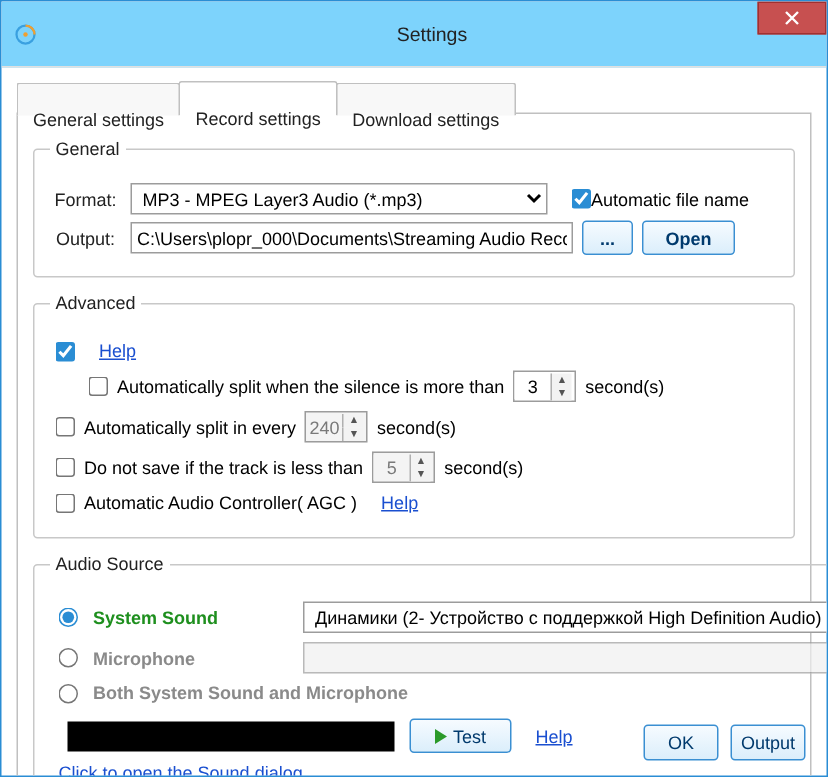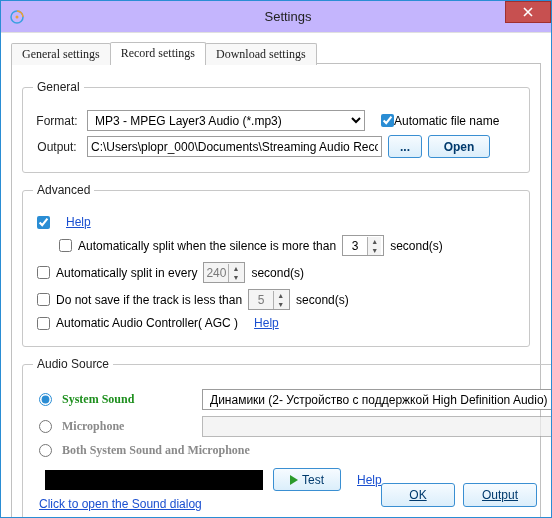--- a/index.html
+++ b/index.html
@@ -1,28 +1,28 @@
 <!DOCTYPE html>
 <html><head>
 <meta charset="utf-8">
 <style>
   * { box-sizing: border-box; font-family: "Segoe UI", Tahoma, sans-serif; font-size: 12px; }
   html,body { margin:0; padding:0; }
   body { width:552px; height:518px; background:#fff; border:1px solid #2a8dd4; position:relative; }
   
-  .titlebar { height:32px; background:#c4b5fd; border-bottom:1px solid #e0e0e0; display:flex; align-items:center; position:relative; }
+  .titlebar { height:44px; background:#7dd3fc; border-bottom:1px solid #e0e0e0; display:flex; align-items:center; position:relative; }
   .titlebar .icon { width:16px; height:16px; margin-left:8px; position:relative; }
   .titlebar .icon svg { width:16px; height:16px; }
   .titlebar .title { flex:1; text-align:center; font-size:13px; color:#222; }
   .close-btn { width:46px; height:22px; background:#c75050; color:#fff; display:flex; align-items:center; justify-content:center; font-size:14px; font-weight:bold; position:absolute; right:0; top:0; border:1px solid #a03030; cursor:pointer;}
   
   .content { padding:8px 10px 52px 10px; }
   
   .tabs { display:flex; border-bottom:1px solid #c0c0c0; position:relative; height:23px; }
-  .tab { padding:3px 10px 4px 10px; border:1px solid #c0c0c0; border-bottom:none; background:#f8f8f8; margin-right:-1px; position:relative; top:0; color:#222; border-radius:2px 2px 0 0; cursor:pointer;font-family:Liberation Serif, serif;}
+  .tab { padding:17px 10px 4px 10px; border:1px solid #c0c0c0; border-bottom:none; background:#f8f8f8; margin-right:-1px; position:relative; top:0; color:#222; border-radius:2px 2px 0 0; cursor:pointer;}
   .tab.active { background:#fff; top:1px; z-index:2; }
   .tab.inactive { top:2px; font-size:12px; }
   .tab-page { border:1px solid #c0c0c0; border-top:none; padding:8px 8px 12px 8px; }
   
   fieldset { border:1px solid #c8c8c8; border-radius:3px; margin:8px 2px 10px 2px; padding:12px 10px 10px 10px; position:relative; }
   legend { padding:0 4px; color:#222; }
   .row { display:flex; align-items:center; margin:4px 0; gap:6px; }
   label.lbl { width:48px; text-align:center; color:#222; }
   select, input[type=text] { height:21px; border:1px solid #9c9c9c; background:#fff; padding:1px 3px; }
   select { background:#fff; }
@@ -42,28 +42,28 @@
   .link { color:#1a4fd0; text-decoration:underline; cursor:pointer; }
   .help { color:#1a4fd0; text-decoration:underline; margin-left:10px; cursor:pointer;}
   .adv-row { display:flex; align-items:center; margin:6px 0 6px 4px; gap:6px; }
   .adv-sub { margin-left:26px; }
   .spin { width:42px; height:21px; border:1px solid #9c9c9c; display:inline-flex; align-items:center; background:#fff; }
   .spin input { border:none; width:24px; text-align:center; height:17px; outline:none; }
   .spin .btns { display:flex; flex-direction:column; width:14px; }
   .spin .btns div { height:9px; border-left:1px solid #b0b0b0; background:#f3f3f3; display:flex; align-items:center; justify-content:center; font-size:7px; color:#555; line-height:7px; cursor:pointer;}
   .spin.disabled, .spin.disabled input { background:#f4f4f4; color:#7a7a7a; }
   .src-row { display:flex; align-items:center; margin:6px 0 6px 6px; gap:10px;}
-  .src-label { font-weight:bold; width:130px;font-family:Liberation Serif, serif; }
+  .src-label { font-weight:bold; width:130px; }
   .src-label.active { color:#1e8f1e; }
   .src-label.inactive { color:#8a8a8a; }
   .src-select { flex:1; height:21px; }
   .src-select.disabled { background:#f0f0f0; color:#888; }
   .black-bar { width:218px; height:20px; background:#000; margin-left:6px;}
   .footer { position:absolute; bottom:10px; right:14px; display:flex; gap:8px; }
-  .ok-btn, .cancel-btn { width:74px; height:24px; font-size:12px;text-decoration:underline; }
+  .ok-btn, .cancel-btn { width:50px; height:24px; font-size:12px; }
   input[type=checkbox], input[type=radio]{ width:13px;height:13px; margin:0; accent-color:#2a8dd4;}
   .radio { margin-right:4px;}
 </style>
 </head>
 <body>
 
 <div class="titlebar">
   <span class="icon">
     <svg viewBox="0 0 16 16">
         <circle cx="8" cy="8" r="6" fill="none" stroke="#3aa0e0" stroke-width="1.5"></circle>

